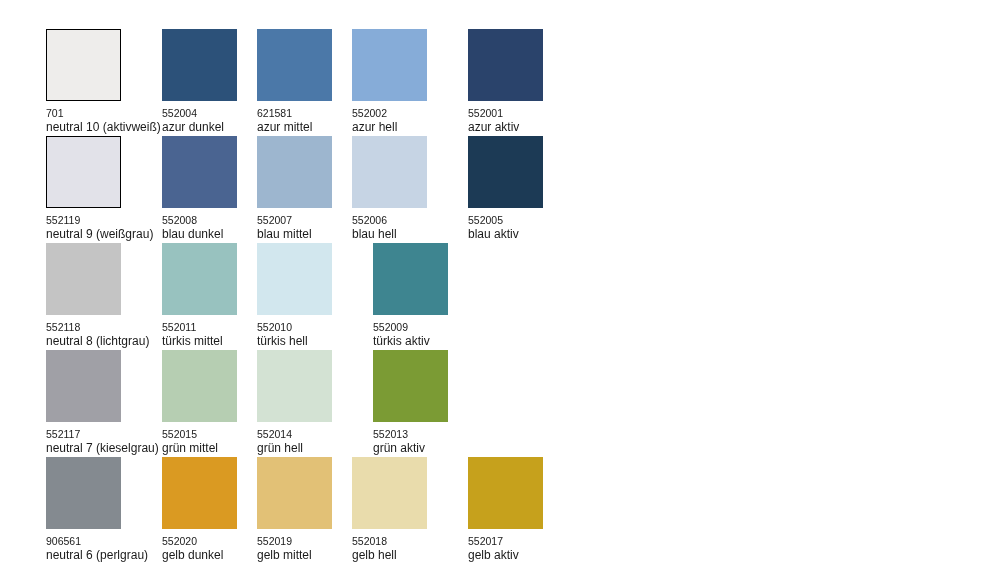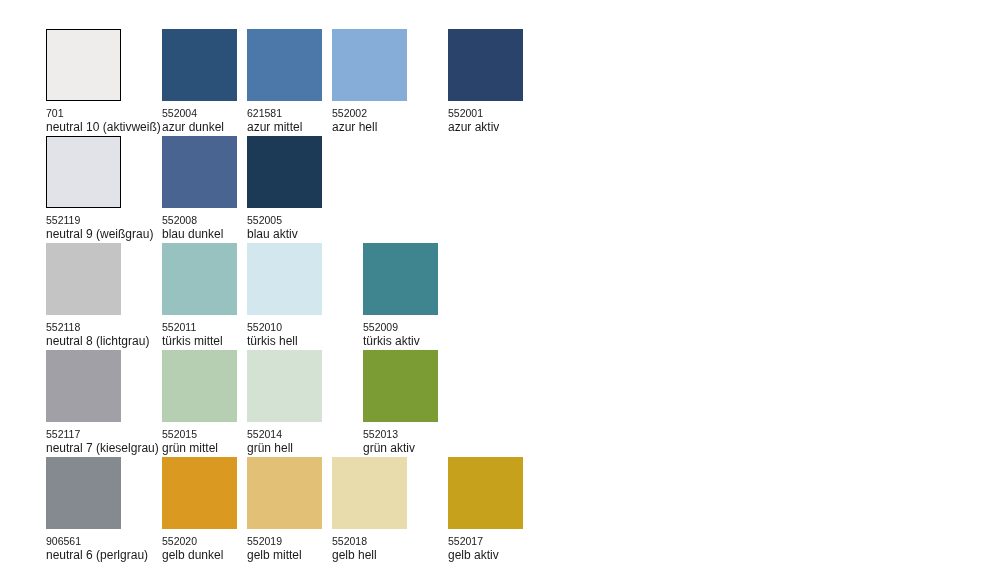--- a/index.html
+++ b/index.html
@@ -23,21 +23,21 @@
   .palette-grid {
     position: absolute;
     left: 46px;
     top: 29px;
   }
   .palette-row {
     display: flex;
     height: 107px;
   }
   .swatch-cell {
-    width: 85px;
+    width: 95px;
     position: relative;
   }
   .cell-gap-lg { width: 116px; }
   .swatch-chip {
     width: 75px;
     height: 72px;
     box-sizing: border-box;
   }
   .swatch-chip.bordered {
     border: 1px solid #000000;
@@ -91,20 +91,30 @@
       <div class="palette-row">
         <div class="swatch-cell cell-gap-lg">
           <div class="swatch-chip bordered" style="background: rgb(226, 226, 233);"></div>
           <div class="swatch-code">552119</div>
           <div class="swatch-name">neutral 9 (weißgrau)</div>
         </div>
         <div class="swatch-cell">
           <div class="swatch-chip" style="background: rgb(74, 100, 145);"></div>
           <div class="swatch-code">552008</div>
           <div class="swatch-name">blau dunkel</div>
+        </div>
+        <div class="swatch-cell">
+          <div class="swatch-chip" style="background: rgb(157, 182, 207);"></div>
+          <div class="swatch-code">552007</div>
+          <div class="swatch-name">blau mittel</div>
+        </div>
+        <div class="swatch-cell cell-gap-lg">
+          <div class="swatch-chip" style="background: rgb(198, 212, 228);"></div>
+          <div class="swatch-code">552006</div>
+          <div class="swatch-name">blau hell</div>
         </div>
         <div class="swatch-cell">
           <div class="swatch-chip" style="background: rgb(28, 58, 85);"></div>
           <div class="swatch-code">552005</div>
           <div class="swatch-name">blau aktiv</div>
         </div>
       </div>
       <div class="palette-row">
         <div class="swatch-cell cell-gap-lg">
           <div class="swatch-chip" style="background: rgb(196, 196, 196);"></div>

